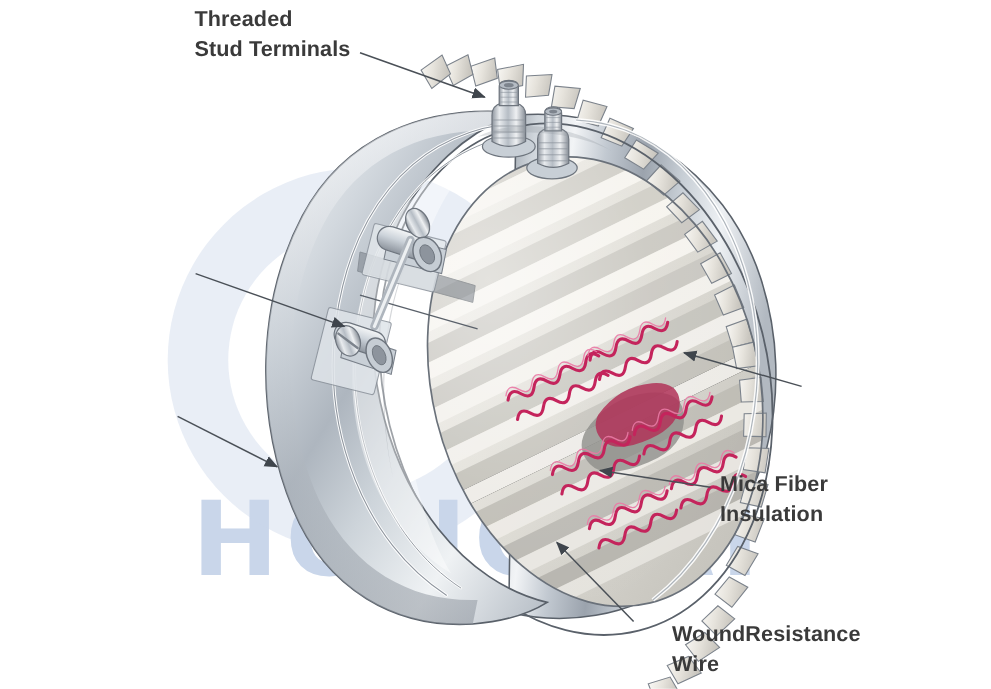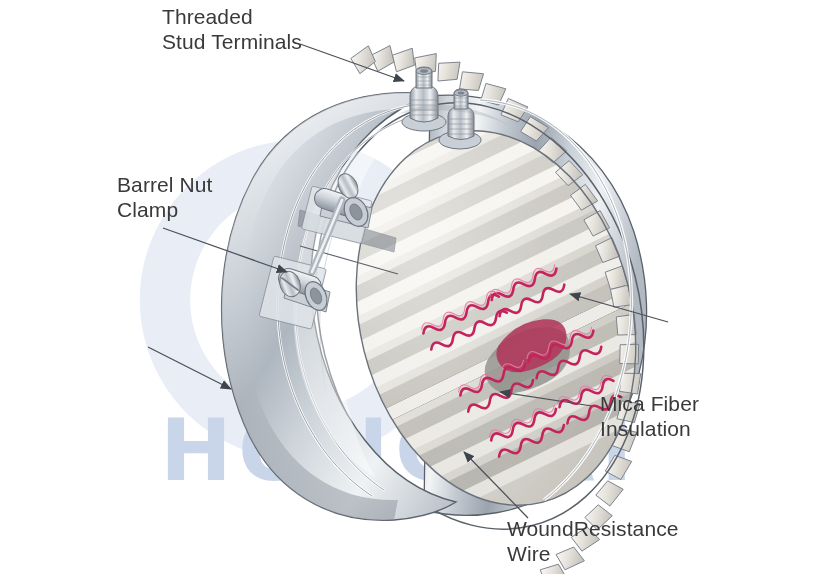--- a/index.html
+++ b/index.html
@@ -9,25 +9,25 @@
     -webkit-font-smoothing:antialiased;
   }
   #stage{position:absolute;inset:0;width:826px;height:574px;}
   svg.layer{position:absolute;left:0;top:0;width:826px;height:574px;overflow:visible;}
   #svg-art{z-index:2;}
   #svg-leaders{z-index:4;}
 
   .label{
     position:absolute;z-index:5;
     color:#3a3a3a;
-    font-size:21px;
+    font-size:18px;
     line-height:25px;
     letter-spacing:.1px;
     white-space:pre-line;
-    font-weight:400;
+    font-weight:700;
   }
 
   .wm{
     position:absolute;z-index:1;
     color:#c9d6ea;
     font-weight:700;
     letter-spacing:2px;
     user-select:none;
   }
   #wm-text{
@@ -383,24 +383,22 @@
       <line x1="148" y1="347" x2="231" y2="389"></line>
       <line x1="668" y1="322" x2="570" y2="294"></line>
       <line x1="592" y1="406" x2="500" y2="392"></line>
       <line x1="528" y1="518" x2="464" y2="452"></line>
     </g>
   </svg>
 
   <div class="label" style="left:162px;top:4px;">Threaded
 Stud Terminals</div>
 
-  <div class="label" style="left:117px;top:172px;">Barrel Nut
-Clamp</div>
 
 
 
   <div class="label" style="left:600px;top:391px;">Mica Fiber
 Insulation</div>
 
-  <div class="label" style="left:507px;top:516px;">WoundResistance
+  <div class="label" style="left:560px;top:516px;">WoundResistance
 Wire</div>
 
 </div>
 
 </body></html>

